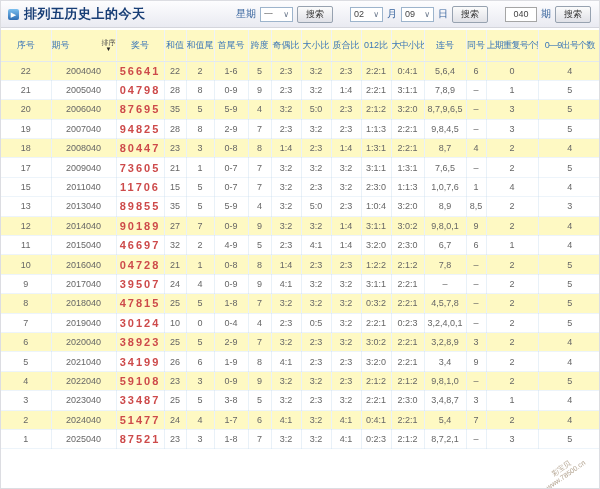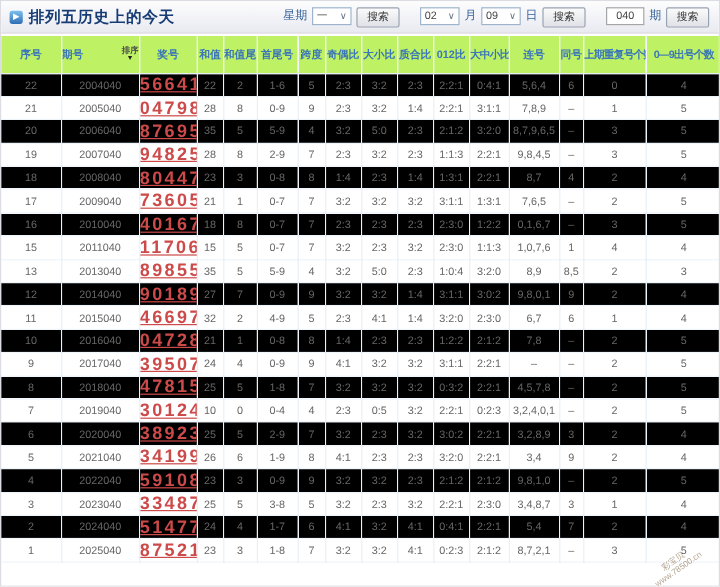--- a/index.html
+++ b/index.html
@@ -11,48 +11,48 @@
         position:relative;overflow:hidden;background:#fff;}
 
   
   .titlebar{height:27px;display:flex;align-items:center;
     background:linear-gradient(#fdfdfe,#e9eaf1);
     border-bottom:1px solid #d4d5dc;padding:0 8px 0 7px;box-sizing:border-box;}
   .title-icon{width:11px;height:11px;border-radius:2px;flex:0 0 auto;
     background:linear-gradient(#7cc0ef,#2e6db4);color:#fff;font-size:7px;
     line-height:11px;text-align:center;margin-right:5px;}
   .page-title{font-size:13px;color:#173d75;margin:0;font-weight:bold;letter-spacing:.5px;font-family:Liberation Mono, monospace;}
-  .controls{margin-left:auto;display:flex;align-items:flex-start;gap:4px;
+  .controls{margin-left:auto;display:flex;align-items:center;gap:4px;
     font-size:10px;color:#35629c;}
   .lbl{color:#35629c;}
   .sel{display:inline-flex;align-items:center;justify-content:space-between;
     width:33px;height:15px;border:1px solid #9db4cc;background:#fff;color:#444;
     padding:0 3px;font-size:9px;box-sizing:border-box;cursor:default;}
   .caret{color:#68768a;font-size:8px;font-style:normal;font-weight:normal;}
   .btn{height:17px;padding:0 8px;font-size:9px;color:#333;cursor:pointer;
     background:linear-gradient(#fbfbfb,#e0e1e7);border:1px solid #97a2b0;border-radius:2px;}
   .issue-input{width:30px;height:13px;border:1px solid #a5a5a5;font-size:9px;
     text-align:center;color:#444;padding:0;font-family:inherit;}
   .grp{margin-left:13px;}
 
   
   table{width:600px;border-collapse:collapse;table-layout:fixed;margin-top:2px;}
   thead tr{height:31px;}
-  th{font-weight:bold;font-size:9px;color:#3a76b8;background:#bef264;
+  th{font-weight:normal;font-size:9px;color:#3a76b8;background:#fef9c3;
      border-right:1px solid #eef3f8;border-bottom:1px solid #e3e9ef;
      padding:0;text-align:center;white-space:nowrap;overflow:hidden;}
   th.tight{letter-spacing:-0.7px;}
   tbody tr{height:19.4px;}
-  tbody tr.alt{background:#000000;}
+  tbody tr.alt{background:#fef9c3;}
   td{font-size:9px;color:#666;text-align:center;padding:0;
      border-right:1px solid rgba(175,205,230,.28);
      border-bottom:1px solid rgba(195,218,238,.30);
      white-space:nowrap;overflow:hidden;}
   th:last-child,td:last-child{border-right:none;}
-  td.prize{color:#cd4a4a;font-weight:bold;letter-spacing:2px;font-size:15px;text-decoration:underline;}
+  td.prize{color:#cd4a4a;font-weight:bold;letter-spacing:2px;font-size:11px;}
 
   .th-issue{display:flex;align-items:center;justify-content:space-between;gap:5px;}
   .th-issue .two-line{width:10px;line-height:10px;display:inline-block;}
   .sort{font-size:7px;color:#4a4a4a;line-height:7px;text-align:center;cursor:pointer;}
   .sort-arrow{display:block;color:#222;font-size:6px;line-height:6px;}
 
   
   .watermark{position:absolute;right:12px;bottom:8px;transform:rotate(-35deg);
     font-size:7px;line-height:8px;color:rgba(158,138,112,.8);text-align:center;
     pointer-events:none;}
@@ -238,38 +238,20 @@
           <td>3:2</td>
           <td>3:2</td>
           <td>3:2</td>
           <td>3:1:1</td>
           <td>1:3:1</td>
           <td>7,6,5</td>
           <td>–</td>
           <td>2</td>
           <td>5</td>
         </tr>
-        <tr class="alt">
-          <td>16</td>
-          <td>2010040</td>
-          <td class="prize">40167</td>
-          <td>18</td>
-          <td>8</td>
-          <td>0-7</td>
-          <td>7</td>
-          <td>2:3</td>
-          <td>2:3</td>
-          <td>2:3</td>
-          <td>2:3:0</td>
-          <td>1:2:2</td>
-          <td>0,1,6,7</td>
-          <td>–</td>
-          <td>3</td>
-          <td>5</td>
-        </tr>
         <tr>
           <td>15</td>
           <td>2011040</td>
           <td class="prize">11706</td>
           <td>15</td>
           <td>5</td>
           <td>0-7</td>
           <td>7</td>
           <td>3:2</td>
           <td>2:3</td>

